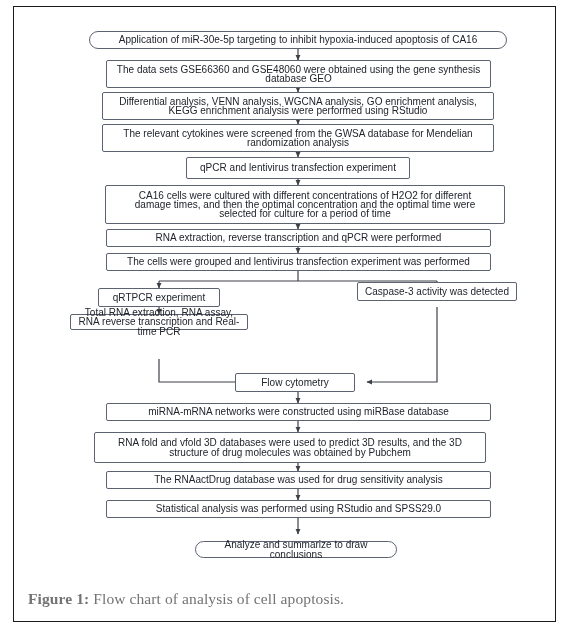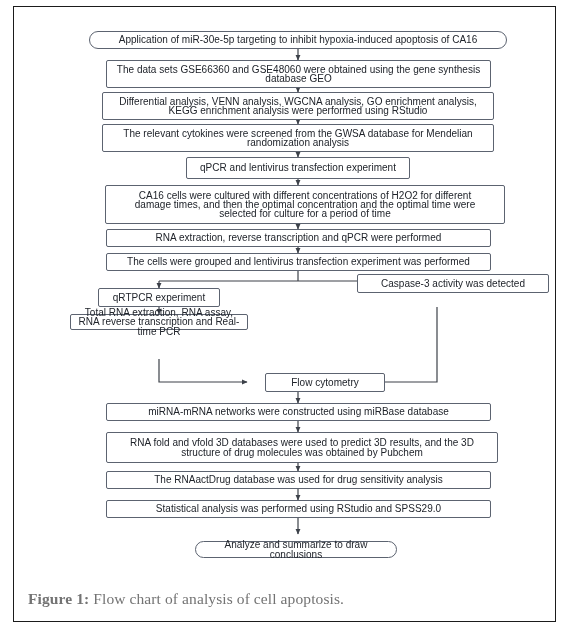--- a/index.html
+++ b/index.html
@@ -147,31 +147,31 @@
     <div class="node" style="left:84px;  top:178px; width:400px; height:39px;margin-left:7px;">CA16 cells were cultured with different concentrations of H2O2 for different
 damage times, and then the optimal concentration and the optimal time were
 selected for culture for a period of time</div>
 
     <div class="node" style="left:92px;  top:222px; width:385px; height:18px;">RNA extraction, reverse transcription and qPCR were performed</div>
 
     <div class="node" style="left:92px;  top:246px; width:385px; height:18px;">The cells were grouped and lentivirus transfection experiment was performed</div>
 
     <div class="node" style="left:84px;  top:281px; width:122px; height:19px;">qRTPCR experiment</div>
 
-    <div class="node" style="left:343px; top:267px; width:192px; height:19px;">Caspase-3 activity was detected</div>
+    <div class="node" style="left:343px; top:275px; width:160px; height:19px;">Caspase-3 activity was detected</div>
 
     <div class="node" style="left:56px;  top:307px; width:178px; height:16px;">Total RNA extraction, RNA assay,
 RNA reverse transcription and Real-
 time PCR</div>
 
-    <div class="node" style="left:251px; top:366px; width:120px; height:19px;">Flow cytometry</div>
+    <div class="node" style="left:221px; top:366px; width:120px; height:19px;">Flow cytometry</div>
 
     <div class="node" style="left:92px;  top:396px; width:385px; height:18px;">miRNA-mRNA networks were constructed using miRBase database</div>
 
-    <div class="node" style="left:92px;  top:425px; width:392px; height:31px;">RNA fold and vfold 3D databases were used to predict 3D results, and the 3D
+    <div class="node" style="left:80px;  top:425px; width:392px; height:31px;">RNA fold and vfold 3D databases were used to predict 3D results, and the 3D
 structure of drug molecules was obtained by Pubchem</div>
 
     <div class="node" style="left:92px;  top:464px; width:385px; height:18px;">The RNAactDrug database was used for drug sensitivity analysis</div>
 
     <div class="node" style="left:92px;  top:493px; width:385px; height:18px;">Statistical analysis was performed using RStudio and SPSS29.0</div>
 
     <div class="node stadium" style="left:181px; top:534px; width:202px; height:17px;">Analyze and summarize to draw conclusions</div>
 
   </div>
 

